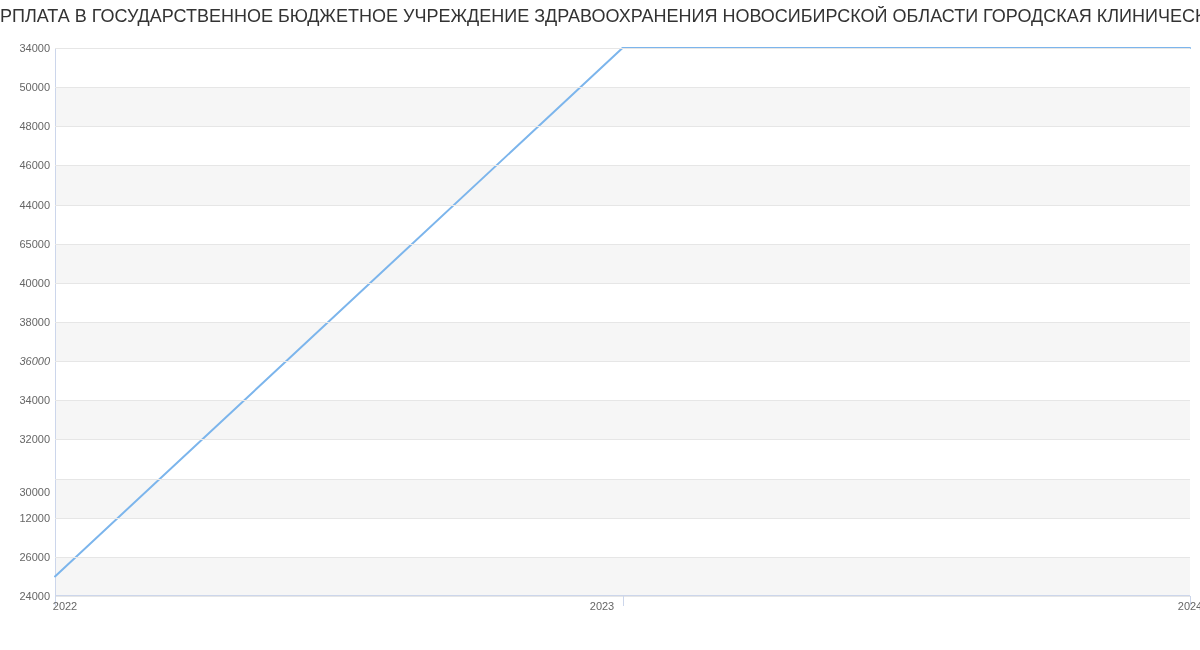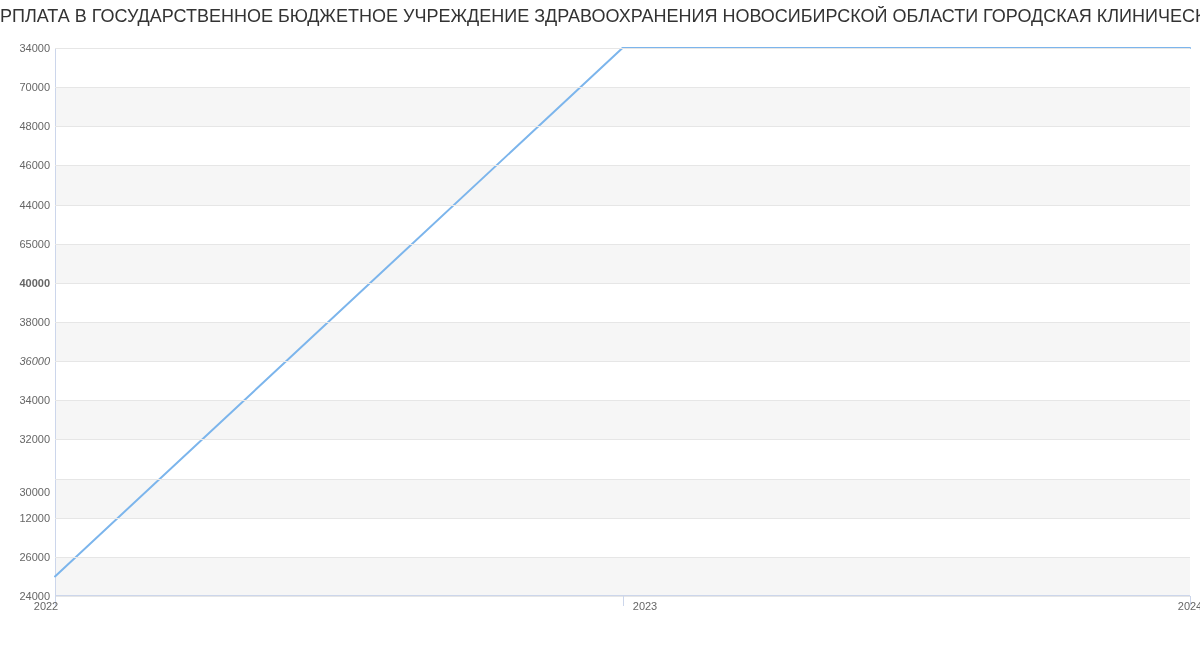--- a/index.html
+++ b/index.html
@@ -142,23 +142,23 @@
       <div class="x-tick" style="left: 1135px;"></div>
     </div>
 <div class="y-tick-label" style="top: 596px;">24000</div>
     <div class="y-tick-label" style="top: 556.857px;">26000</div>
     <div class="y-tick-label" style="top: 517.714px;">12000</div>
     <div class="y-tick-label" style="top: 492px;">30000</div>
     <div class="y-tick-label" style="top: 439.429px;">32000</div>
     <div class="y-tick-label" style="top: 400.286px;">34000</div>
     <div class="y-tick-label" style="top: 361.143px; font-style: italic;">36000</div>
     <div class="y-tick-label" style="top: 322px;">38000</div>
-    <div class="y-tick-label" style="top: 282.857px; font-weight: bold;">40000</div>
+    <div class="y-tick-label" style="top: 282.857px;">40000</div>
     <div class="y-tick-label" style="top: 243.714px;">65000</div>
     <div class="y-tick-label" style="top: 204.571px;">44000</div>
     <div class="y-tick-label" style="top: 165.429px;">46000</div>
     <div class="y-tick-label" style="top: 126.286px;">48000</div>
-    <div class="y-tick-label" style="top: 87.1429px;">70000</div>
+    <div class="y-tick-label" style="top: 87.1429px;">50000</div>
     <div class="y-tick-label" style="top: 48px;">34000</div>
-    <div class="x-tick-label" style="left: 46px;">2022</div>
-    <div class="x-tick-label" style="left: 645px;">2023</div>
+    <div class="x-tick-label" style="left: 65px;">2022</div>
+    <div class="x-tick-label" style="left: 602px;">2023</div>
     <div class="x-tick-label" style="left: 1190px;">2024</div>
   </div>
 
 </body></html>

